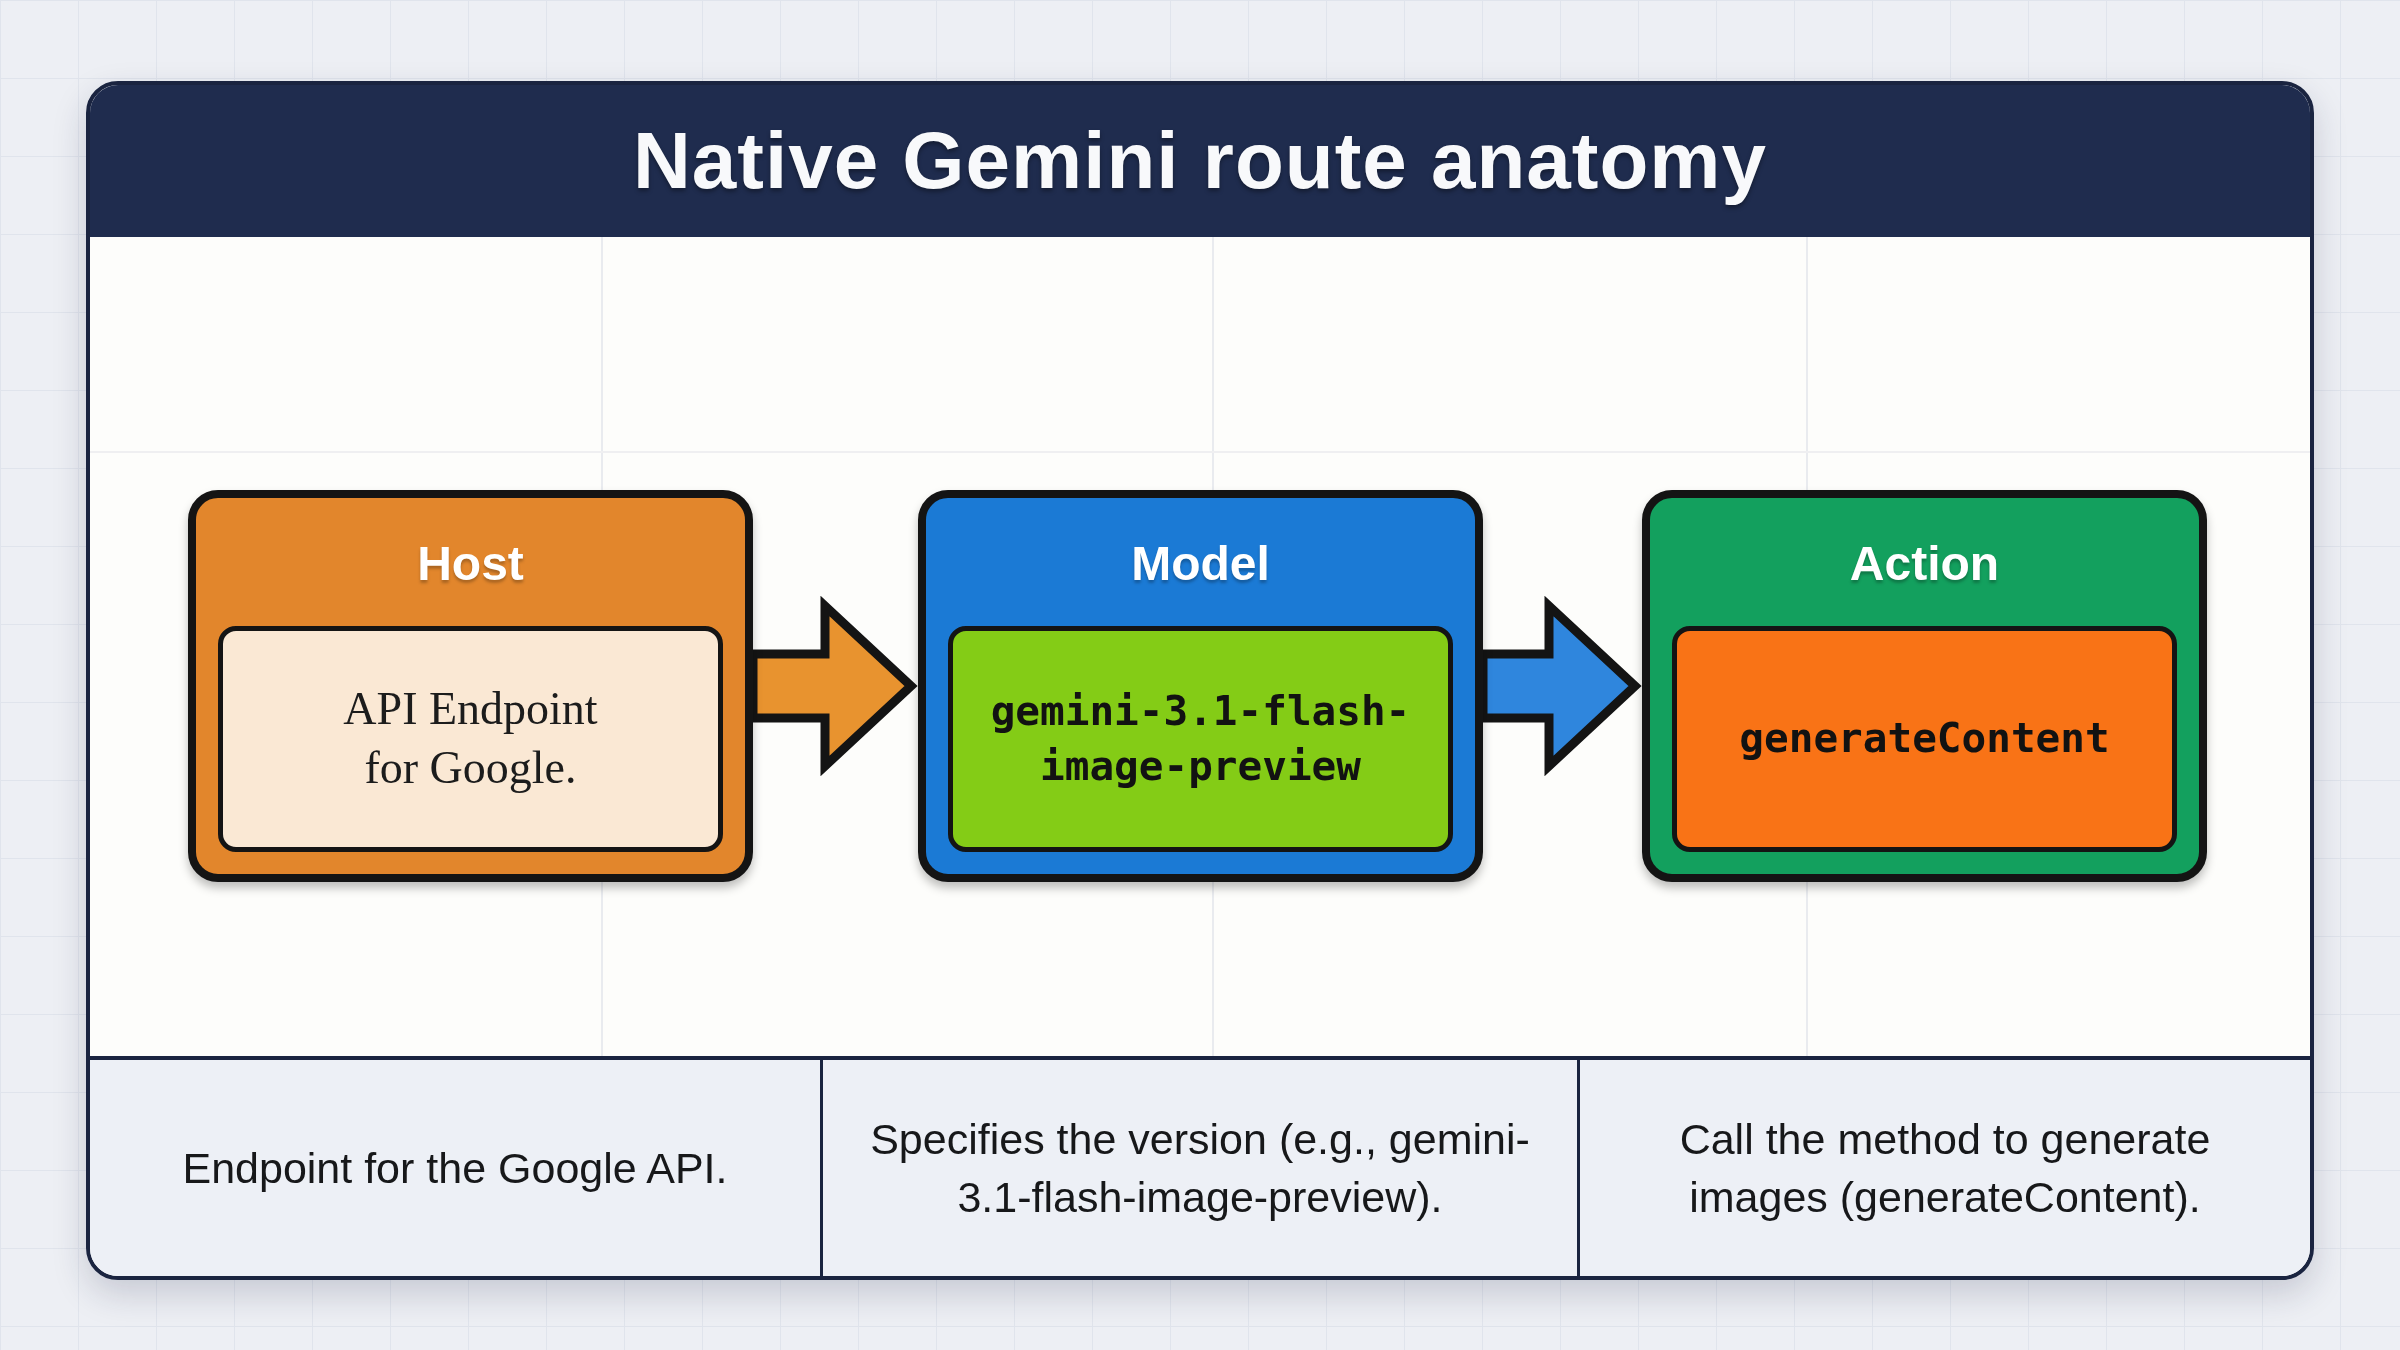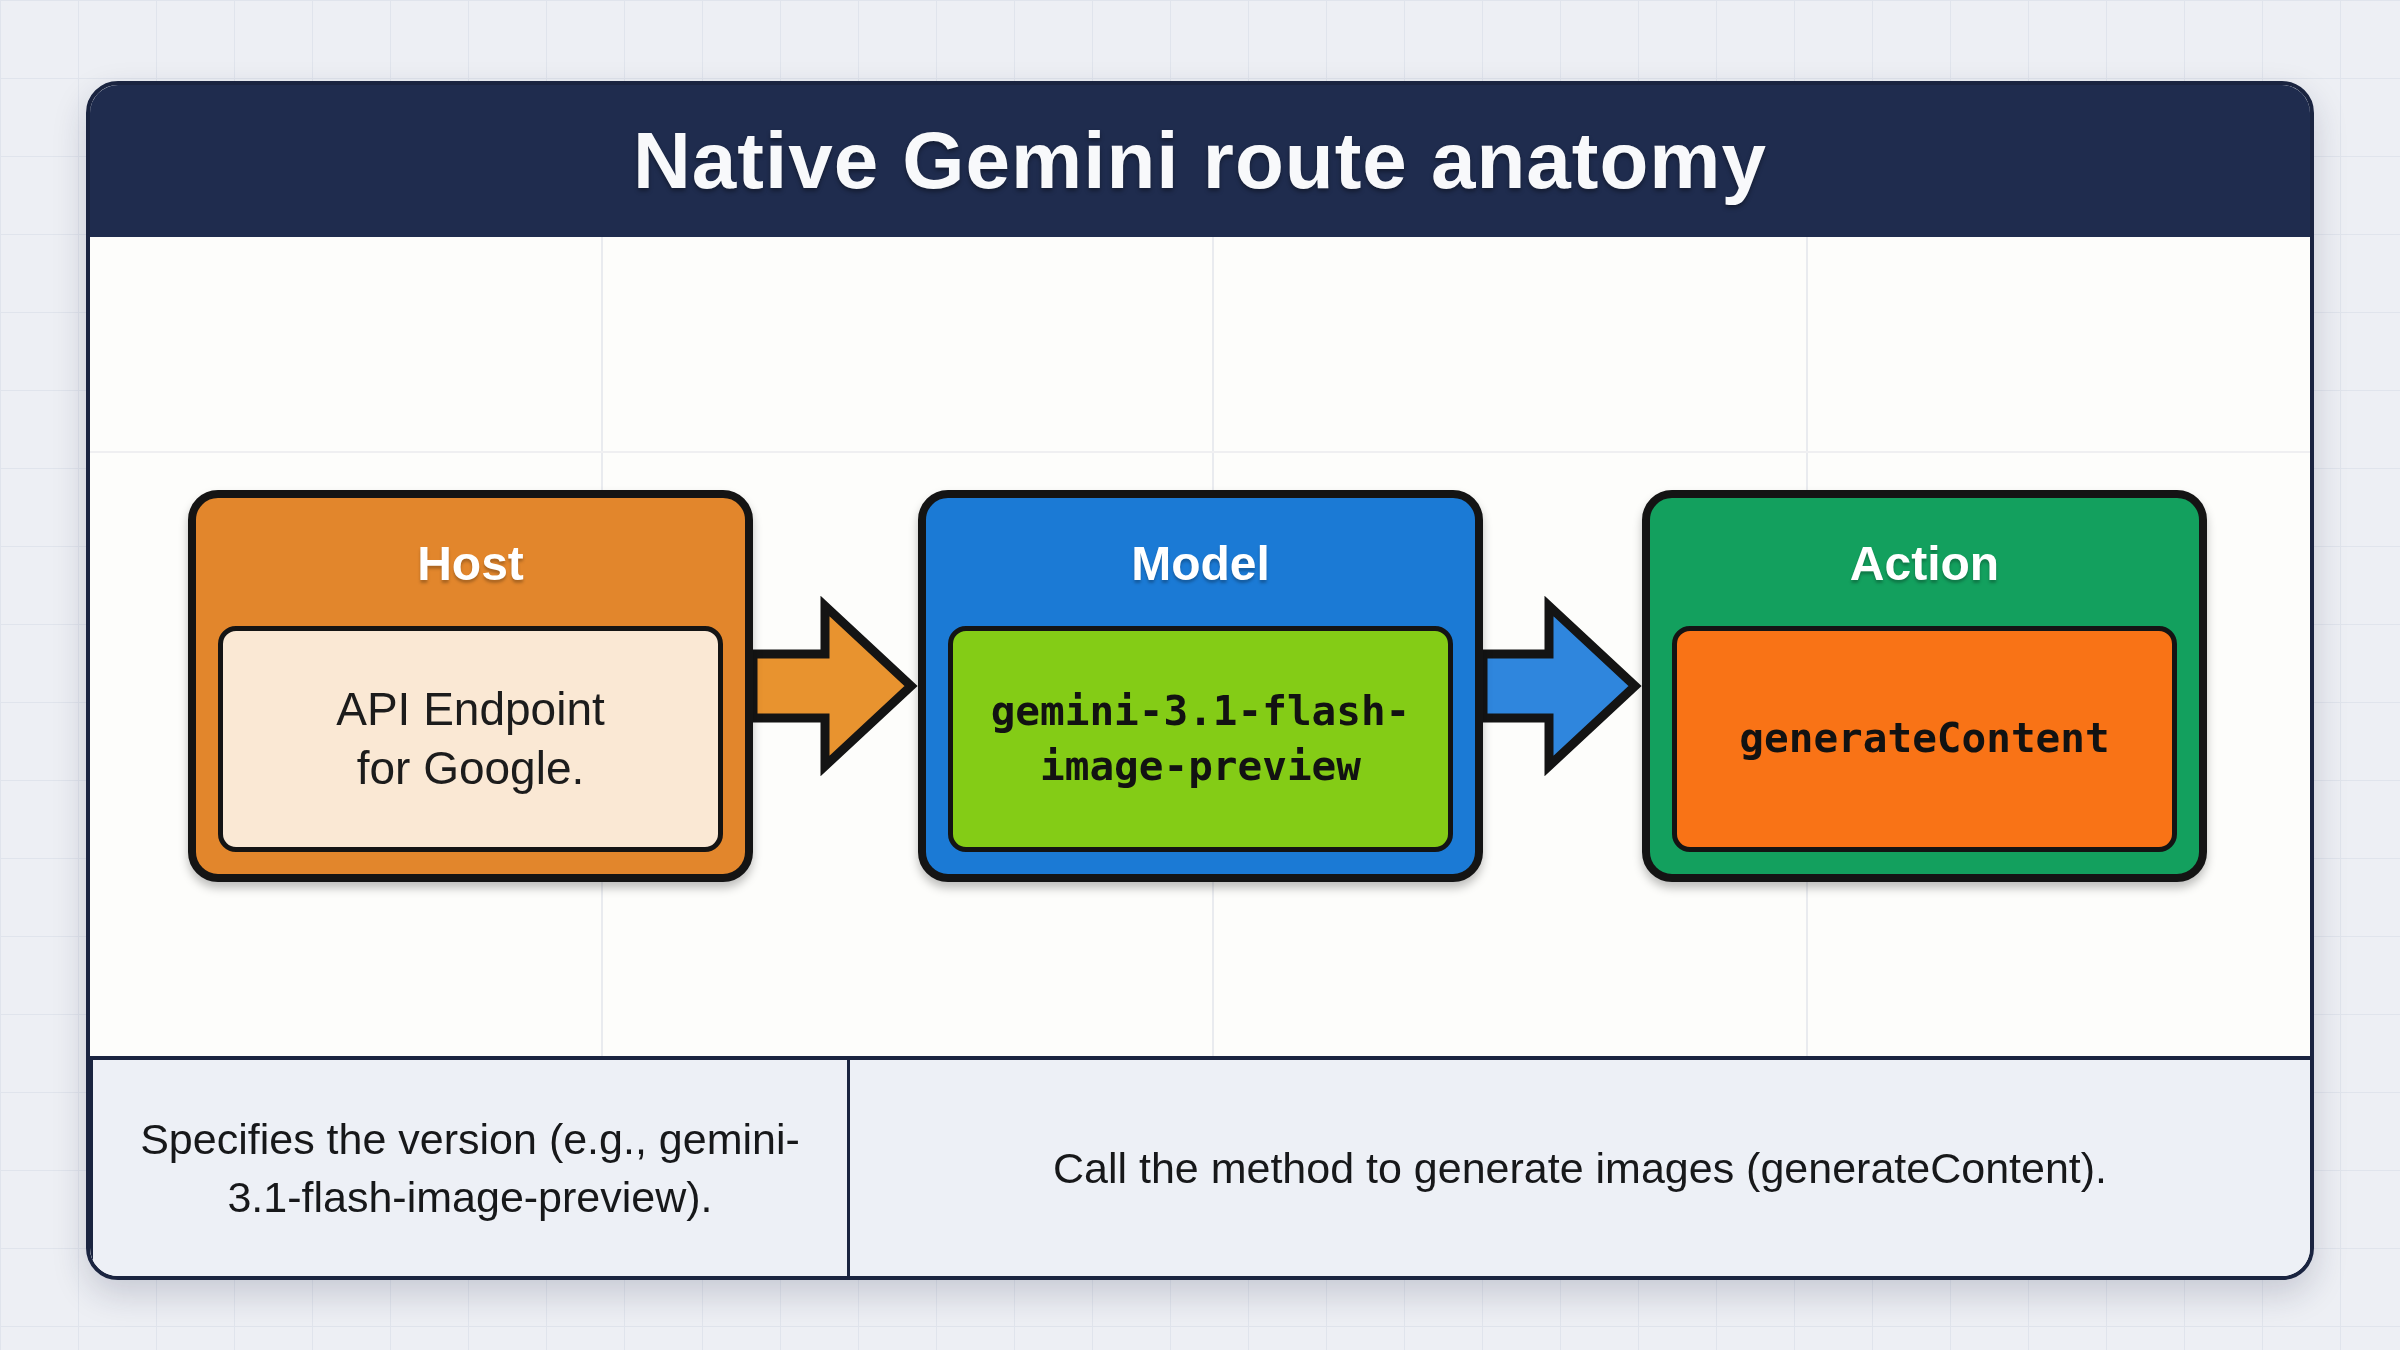--- a/index.html
+++ b/index.html
@@ -94,21 +94,21 @@
     text-align: center;
     color: #1c1c1c;
   }
   .node.host   { background: #e2862c; }
   .node.model  { background: #1b7ad5; }
   .node.action { background: #13a05e; }
   .node.host   .node-inner { background: #fae8d4; }
   .node.model  .node-inner { background: #84cc16; }
   .node.action .node-inner { background: #f97316; }
   .inner-sans {
-    font-family: Liberation Sans, sans-serif;
+    font-family: Liberation Serif, serif;
     font-size: 46px;
     line-height: 1.28;
   }
   .inner-mono {
     font-family: "DejaVu Sans Mono", monospace;
     font-weight: bold;
     font-size: 41px;
     line-height: 1.35;
     color: #121212;
   }
@@ -183,18 +183,19 @@
 
       <section class="node action" style="left:1552px">
         <div class="node-label">Action</div>
         <div class="node-inner inner-mono">
           <span>generateContent</span>
         </div>
       </section>
     </div>
 
     <div class="footer">
+      <div class="cell cell-1">Endpoint for the Google API.</div>
       <div class="cell cell-2">Specifies the version (e.g., gemini-3.1-flash-image-preview).</div>
       <div class="cell cell-3">Call the method to generate images (generateContent).</div>
     </div>
 
   </div>
 </div>
 
 </body></html>

